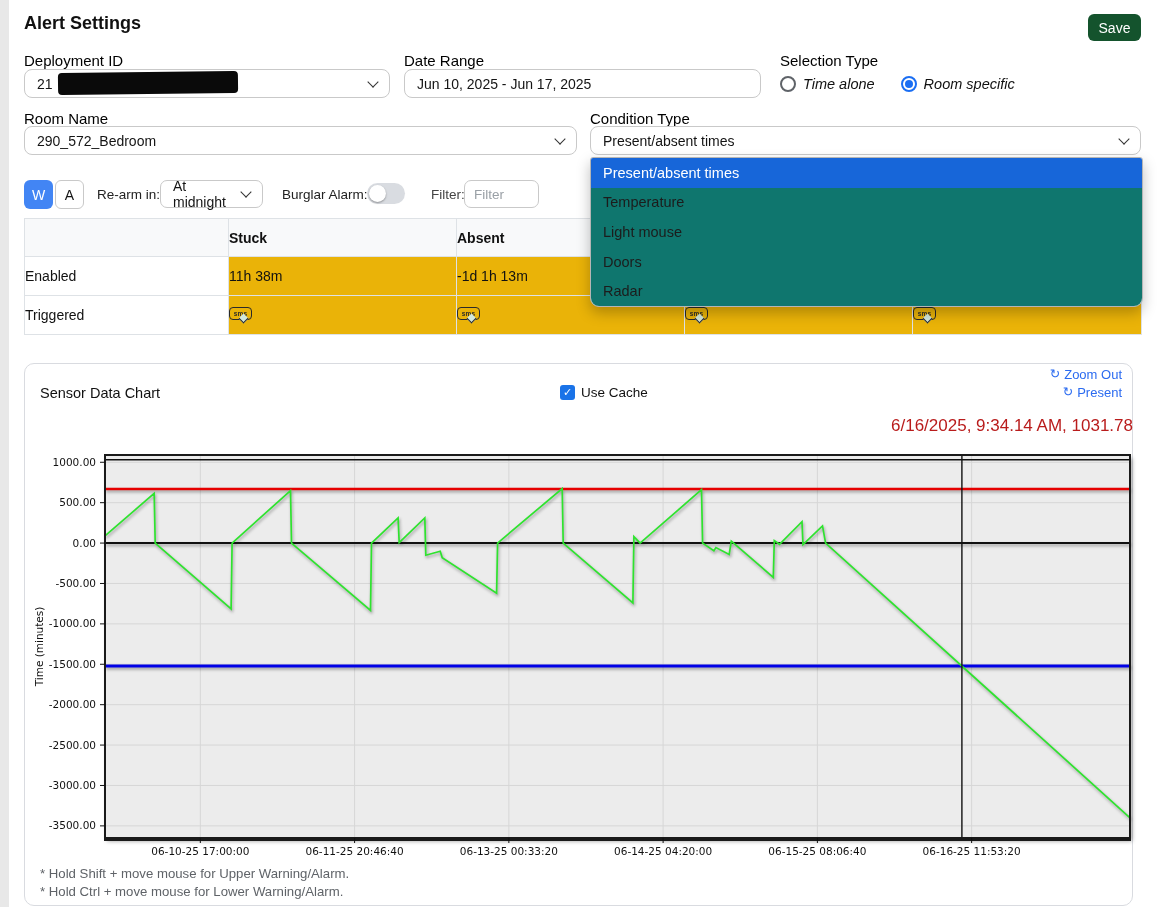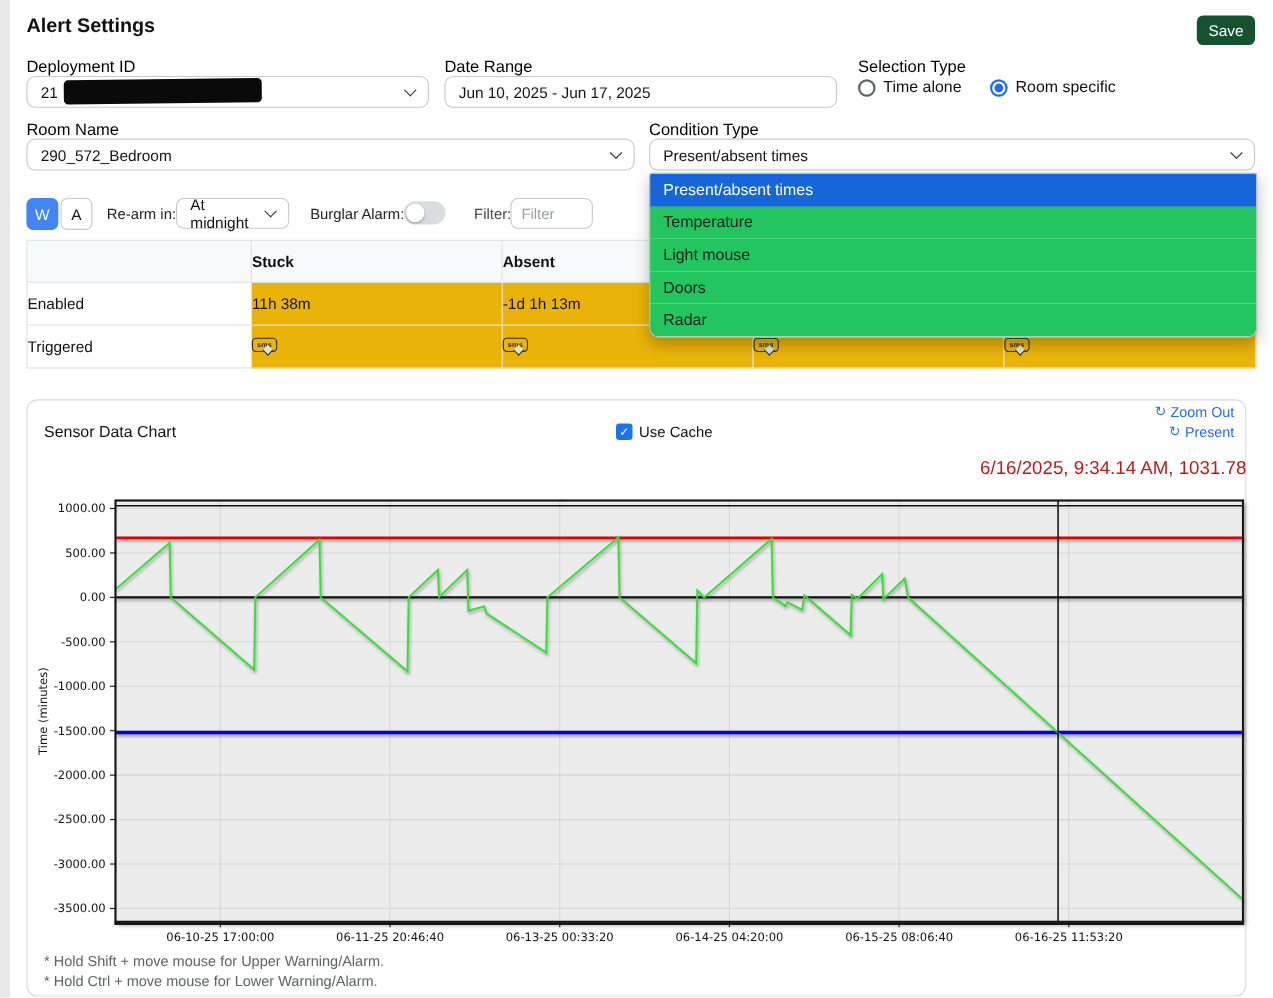--- a/index.html
+++ b/index.html
@@ -15,32 +15,32 @@
   .lbl{font-size:15px;color:#000000;}
   .field{box-sizing:border-box;border:1px solid #c9c9c9;border-radius:8px;background:#fff;
          font-size:14px;color:#141414;display:flex;align-items:center;padding:0 12px;}
   .chev{width:7px;height:7px;border-right:1.8px solid #333;border-bottom:1.8px solid #333;
         transform:rotate(45deg);margin-left:auto;margin-top:-4px;flex:none;}
   #dep-label{left:24px;top:52px;} #dep-select{left:24px;top:69px;width:366px;height:29px;}
   #redaction-bar{left:58px;top:72px;width:180px;height:22px;background:#0a0a0a;border-radius:4px;
                  transform:rotate(-0.7deg);z-index:5;}
   #date-label{left:404px;top:52px;} #date-field{left:404px;top:69px;width:357px;height:29px;}
   #sel-label{left:780px;top:52px;}
-  #radio-row{left:780px;top:72px;height:24px;display:flex;gap:26px;align-items:flex-start;}
+  #radio-row{left:780px;top:72px;height:24px;display:flex;gap:26px;align-items:center;font-style:italic;}
   .radio-item{display:flex;align-items:center;gap:7px;font-size:14.5px;color:#111;}
   .radio{width:16px;height:16px;border-radius:50%;border:2px solid #5f6368;box-sizing:border-box;
          position:relative;flex:none;background:#fff;}
   .radio.on{border-color:#1a6ef3;}
   .radio.on::after{content:"";position:absolute;inset:2px;border-radius:50%;background:#1a6ef3;}
   #room-label{left:24px;top:110px;} #room-select{left:24px;top:126px;width:553px;height:29px;}
   #cond-label{left:590px;top:110px;} #cond-select{left:590px;top:126px;width:551px;height:29px;}
   
   #cond-popup{left:590px;top:157px;width:551px;background:#fff;border:1px solid #b5b5b5;
               border-radius:3px 3px 9px 9px;box-shadow:0 6px 14px rgba(0,0,0,.25);z-index:50;overflow:hidden;}
-  .opt{height:29.6px;display:flex;align-items:center;padding:0 12px;font-size:14.5px;color:#1c1c1c;background:#22c55e;}
+  .opt{height:29.6px;display:flex;align-items:center;padding:0 12px;font-size:14.5px;color:#1c1c1c;background:#0f766e;}
   .opt.sel{background:#1766d9;color:#fff;}
   
   .wa{width:29px;height:29px;box-sizing:border-box;display:flex;align-items:center;
       justify-content:center;font-size:14px;}
   #w-btn{left:24px;top:180px;background:#4285f4;color:#fff;border-radius:6px;}
   #a-btn{left:55px;top:180px;background:#fff;border:1px solid #c9c9c9;border-radius:6px;color:#141414;}
   .tool-lbl{font-size:13.5px;color:#222;}
   #rearm-label{left:97px;top:187px;} #rearm-select{left:160px;top:180px;width:103px;height:28px;border-radius:7px;}
   #burglar-label{left:282px;top:187px;}
   #burglar-toggle{left:367px;top:183px;width:38px;height:21px;border-radius:11px;background:#d9dce1;}

